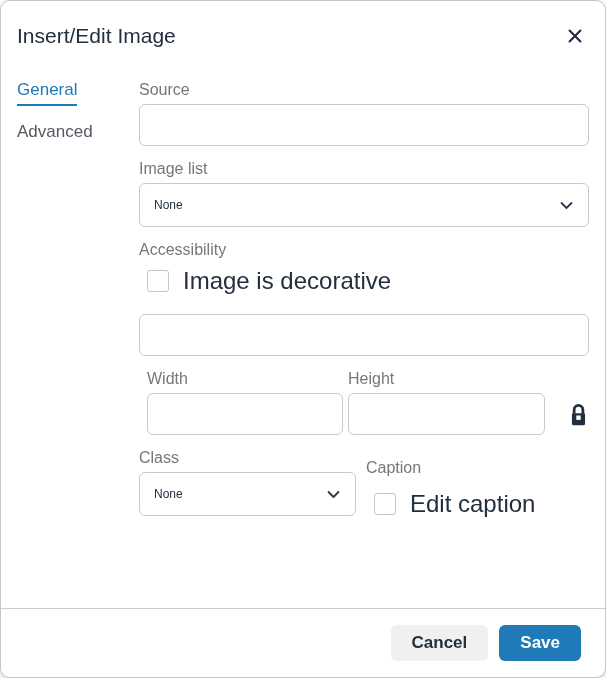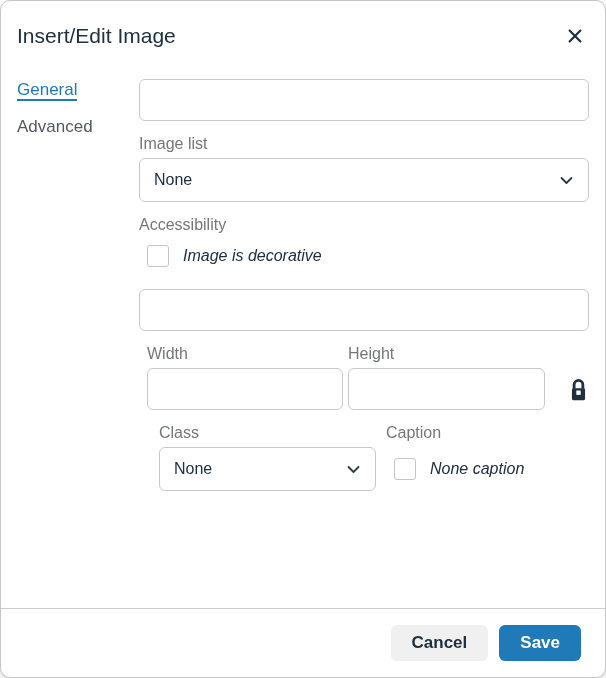--- a/index.html
+++ b/index.html
@@ -49,20 +49,21 @@
   .tab {
     font-size: 17px;
     color: #525960;
     cursor: pointer;
     display: table;
     line-height: 19px;
   }
   .tab.active {
     color: #207ab7;
     border-bottom: 2px solid #207ab7;
+    padding-bottom: 5px;
   }
   .tab + .tab { margin-top: 16px; }
 
   .form { flex: 1 1 auto; }
   .group { margin-bottom: 12px; }
   .field-label {
     display: block;
     font-size: 16px;
     color: #74777b;
     line-height: 21px;
@@ -82,21 +83,21 @@
   }
   .select {
     position: relative;
     height: 44px;
     border: 1px solid #c9c9c9;
     border-radius: 6px;
     background: #ffffff;
     display: flex;
     align-items: center;
     padding: 0 40px 0 14px;
-    font-size: 16px;
+    font-size: 12px;
     color: #222f3e;
     cursor: pointer;
   }
   .select .chev {
     position: absolute;
     right: 13px; top: 50%;
     margin-top: -8px;
   }
   .check-row {
     display: flex;
@@ -106,38 +107,38 @@
     margin-top: 9px;
     cursor: pointer;
   }
   .checkbox {
     width: 22px; height: 22px;
     flex: 0 0 22px;
     border: 1px solid #c5c5c5;
     border-radius: 3px;
     background: #ffffff;
   }
-  .check-label { font-size: 16px; color: #222f3e; line-height: 24px; font-style: italic; }
+  .check-label { font-size: 24px; color: #222f3e; line-height: 24px; }
   .acc-group { margin-bottom: 21px; }
 
   .dims-row { display: flex; align-items: flex-start; }
   .dim-w { width: 196px; flex: 0 0 196px; margin-left: 8px; }
   .dim-h { width: 197px; flex: 0 0 197px; margin-left: 5px; }
   .lock-btn {
     background: transparent;
     border: none;
     cursor: pointer;
     margin-left: 22px;
     margin-top: 34px;
     padding: 0;
     width: 22px; height: 26px;
     display: flex; align-items: center; justify-content: center;
   }
 
-  .class-caption-row { display: flex; align-items: flex-start; margin-left: 20px; }
+  .class-caption-row { display: flex; align-items: flex-end; }
   .class-col { width: 217px; flex: 0 0 217px; }
   .caption-col { margin-left: 10px; flex: 1 1 auto; }
   .caption-col .check-row { margin-top: 14px; }
 
   
   .footer {
     flex: 0 0 auto;
     border-top: 1px solid #cccccc;
     padding: 16px 24px 16px 16px;
     display: flex;
@@ -175,20 +176,21 @@
   <div class="body">
 
     <div class="tabs">
       <div class="tab active">General</div>
       <div class="tab">Advanced</div>
     </div>
 
     <div class="form">
 
       <div class="group">
+        <label class="field-label">Source</label>
         <input class="txt" type="text" value="" style="">
       </div>
 
       <div class="group">
         <label class="field-label">Image list</label>
         <div class="select">
           <span>None</span>
           <svg class="chev" width="17" height="17" viewBox="0 0 24 24">
             <path d="M5 8.5 L12 15.5 L19 8.5" stroke="#2d3a48" stroke-width="2.6" stroke-linecap="round" stroke-linejoin="round" fill="none"></path>
           </svg>
@@ -233,21 +235,21 @@
             <span>None</span>
             <svg class="chev" width="17" height="17" viewBox="0 0 24 24">
               <path d="M5 8.5 L12 15.5 L19 8.5" stroke="#2d3a48" stroke-width="2.6" stroke-linecap="round" stroke-linejoin="round" fill="none"></path>
             </svg>
           </div>
         </div>
         <div class="caption-col">
           <label class="field-label">Caption</label>
           <div class="check-row">
             <span class="checkbox"></span>
-            <span class="check-label">None caption</span>
+            <span class="check-label">Edit caption</span>
           </div>
         </div>
       </div>
 
     </div>
   </div>
 
   <div class="footer">
     <button class="btn btn-cancel">Cancel</button>
     <button class="btn btn-save">Save</button>

